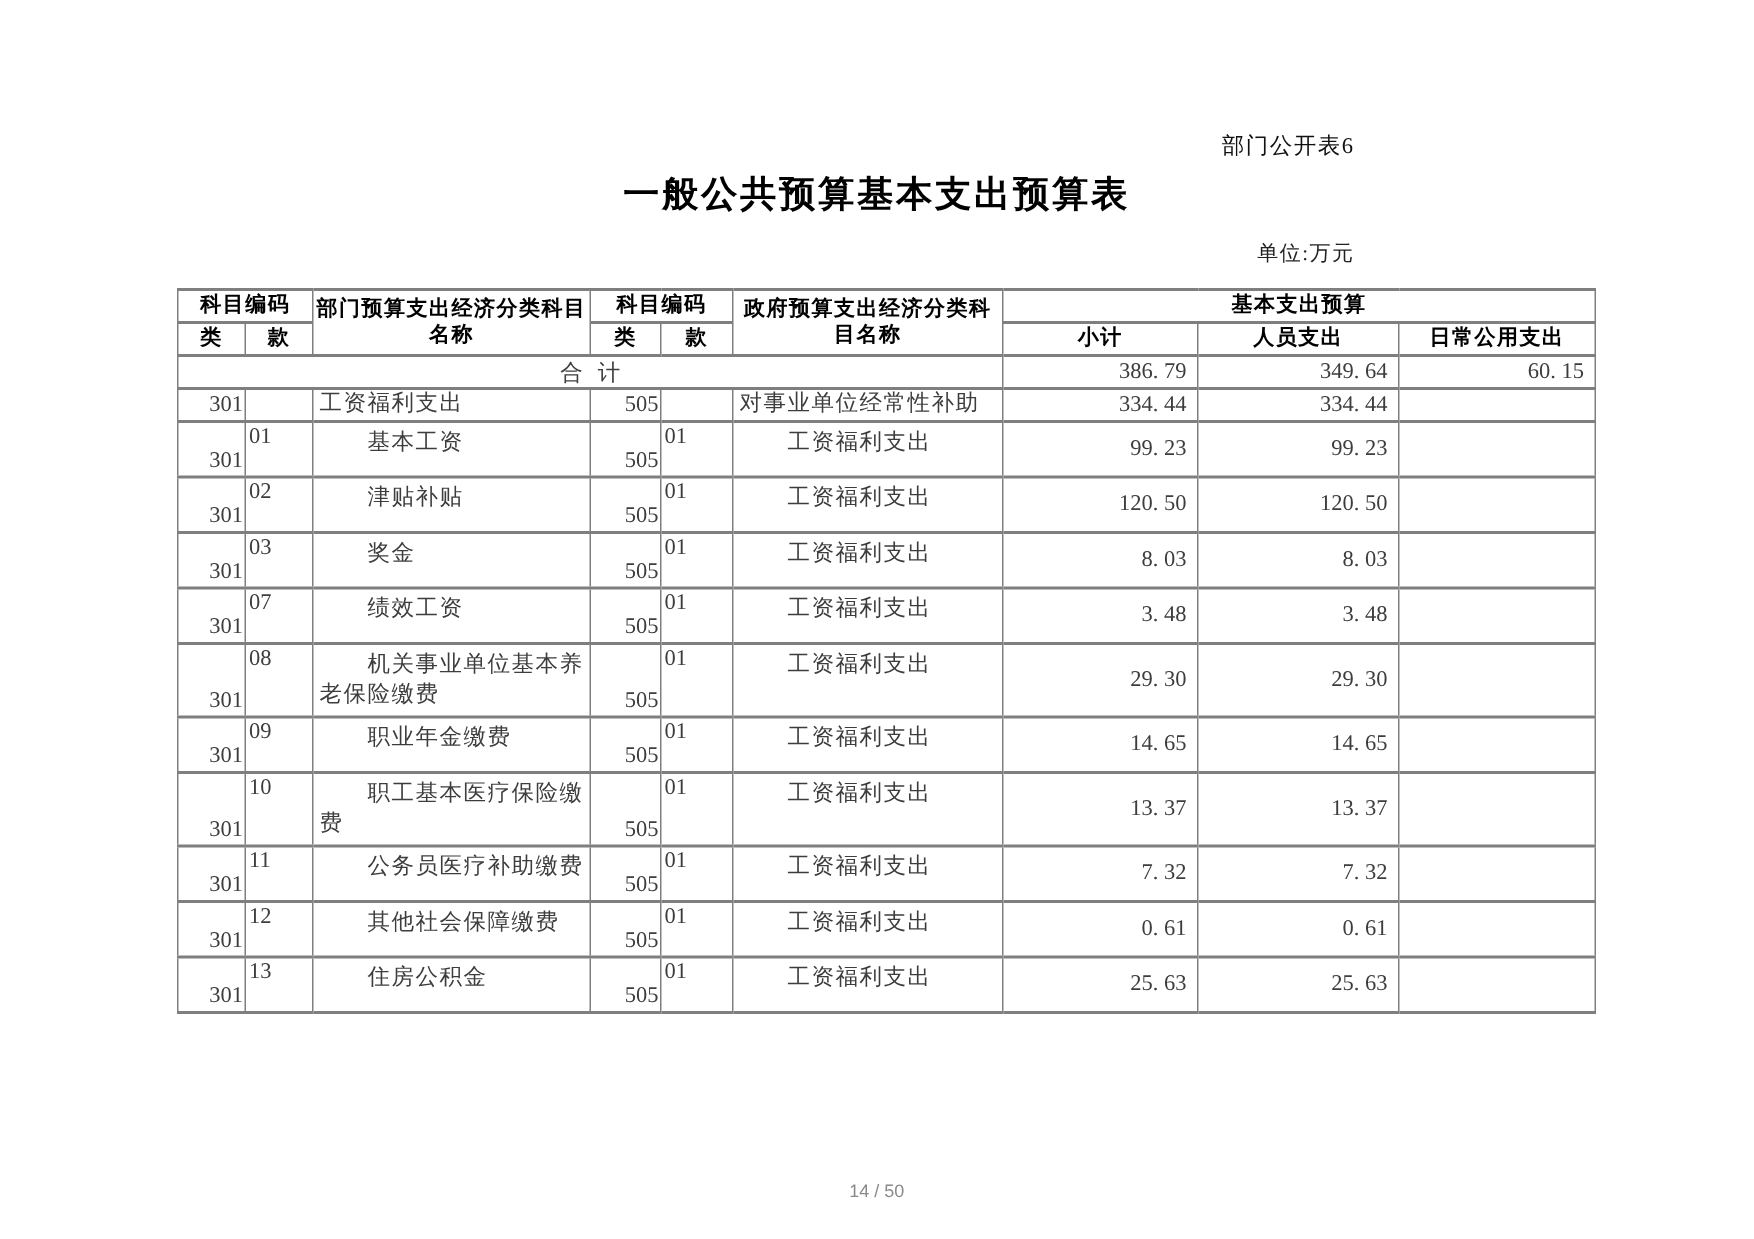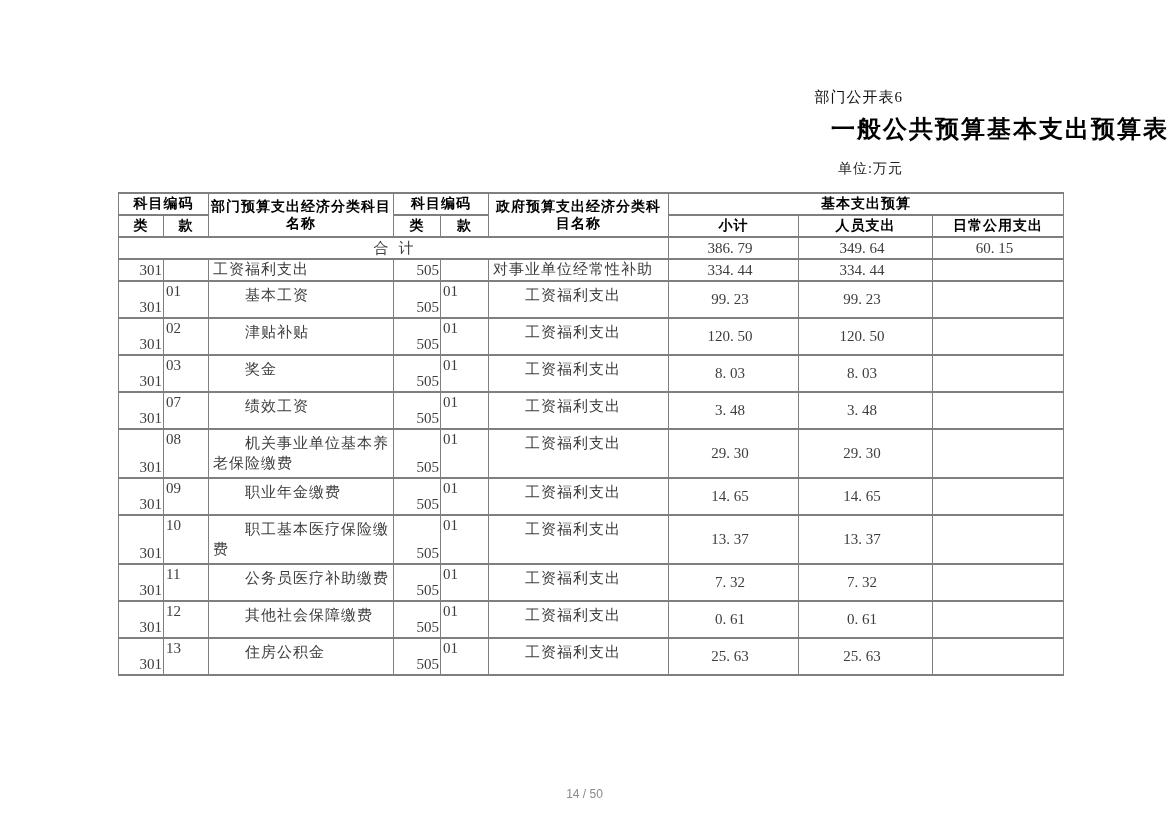--- a/index.html
+++ b/index.html
@@ -1,38 +1,38 @@
 <!DOCTYPE html>
 <html><head>
 <meta charset="utf-8">
 <style>
   * { margin:0; padding:0; box-sizing:border-box; }
   html,body { width:1169px; height:826px; background:#ffffff; overflow:hidden; }
   body { font-family:"Liberation Serif","DejaVu Serif",serif; color:#3d3d3d; }
   .page { position:relative; width:1009px; height:826px; background:#ffffff; }
 
   .doc-label { position:absolute; top:88px; right:106px; font-size:15px; color:#111; letter-spacing:1px; }
-  .title { position:absolute; top:113px; left:0; width:1169px; text-align:right;
+  .title { position:absolute; top:113px; left:0; width:1169px; text-align:center;
            font-size:24px; font-weight:bold; color:#000; letter-spacing:2px; }
   .unit-label { position:absolute; top:160px; right:106px; font-size:14px; color:#222; letter-spacing:1px; }
 
   table.budget { position:absolute; top:192px; left:118px; width:945px;
                  border-collapse:collapse; table-layout:fixed; }
   table.budget th, table.budget td { border:1px solid #7f7f7f; border-top-width:2px; border-bottom-width:2px;
                  font-size:15px; overflow:hidden; }
   table.budget th { font-weight:bold; color:#000; text-align:center; vertical-align:middle;
                  font-size:14px; letter-spacing:1px; line-height:1.25; padding:1px 2px;margin-left:40px; }
   thead tr { height:22px; }
   tr.r-sm { height:22px; }
   tr.r-lg { height:37px; }
 
   td.col-cls  { text-align:right; vertical-align:bottom; padding:0 1px 1px 2px; font-size:14px; }
   td.col-item { text-align:left; vertical-align:top; padding:1px 1px 0 2px; font-size:14px; }
   td.col-name { text-align:left; vertical-align:top; padding:4px 4px; letter-spacing:1px; line-height:1.3; }
-  td.col-num  { text-align:center; vertical-align:middle; padding:0 7px 0 0; font-size:14px; }
+  td.col-num  { text-align:right; vertical-align:middle; padding:0 7px 0 0; font-size:14px; }
   tr.r-sm td { vertical-align:middle; padding-top:0; padding-bottom:0; }
   td.total-label { text-align:center; vertical-align:middle; letter-spacing:10px; padding-left:10px; }
 
   .page-indicator { position:absolute; top:787px; left:0; width:1169px; text-align:center;
                  font-family:"Liberation Sans","DejaVu Sans",sans-serif; font-size:12px; color:#8a8a8a; }
 </style>
 </head>
 <body>
 
 <div class="page">

